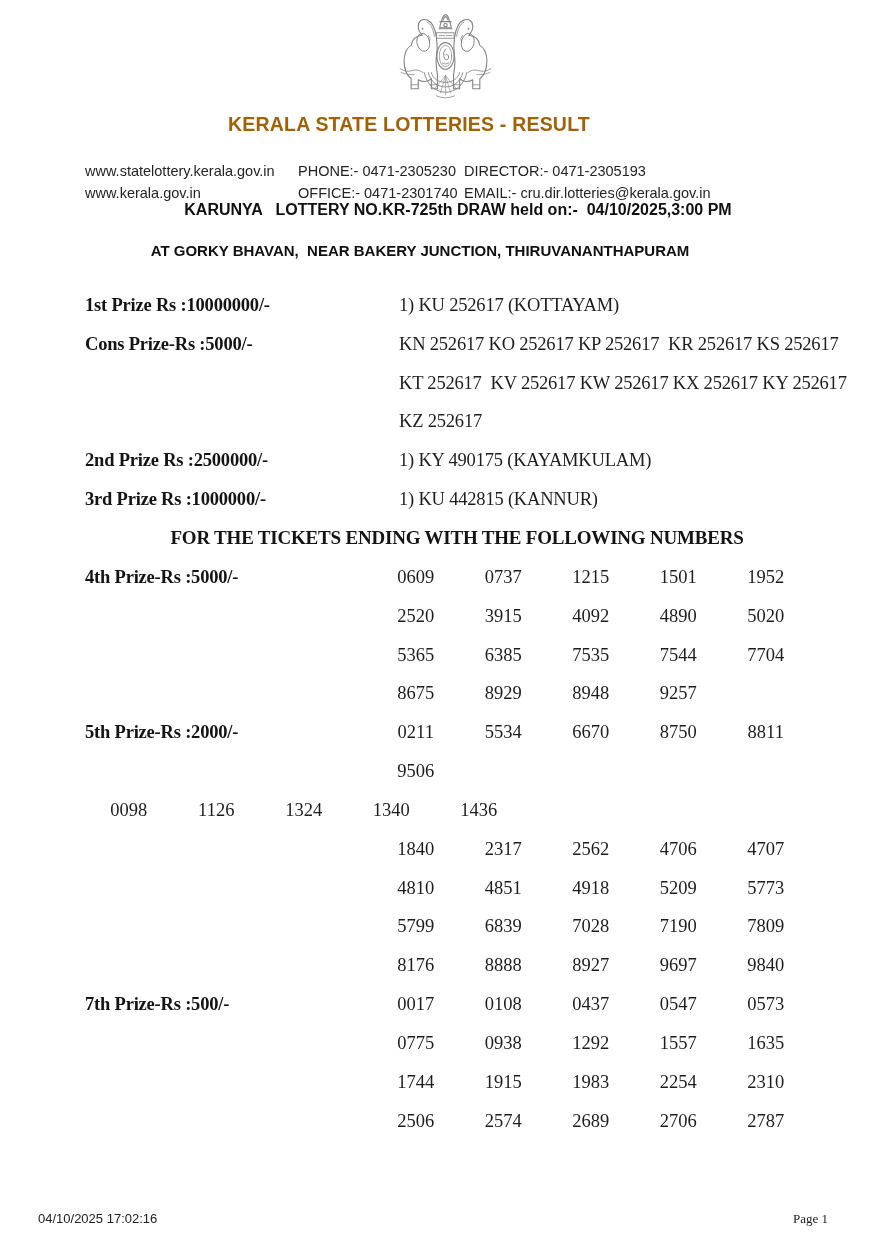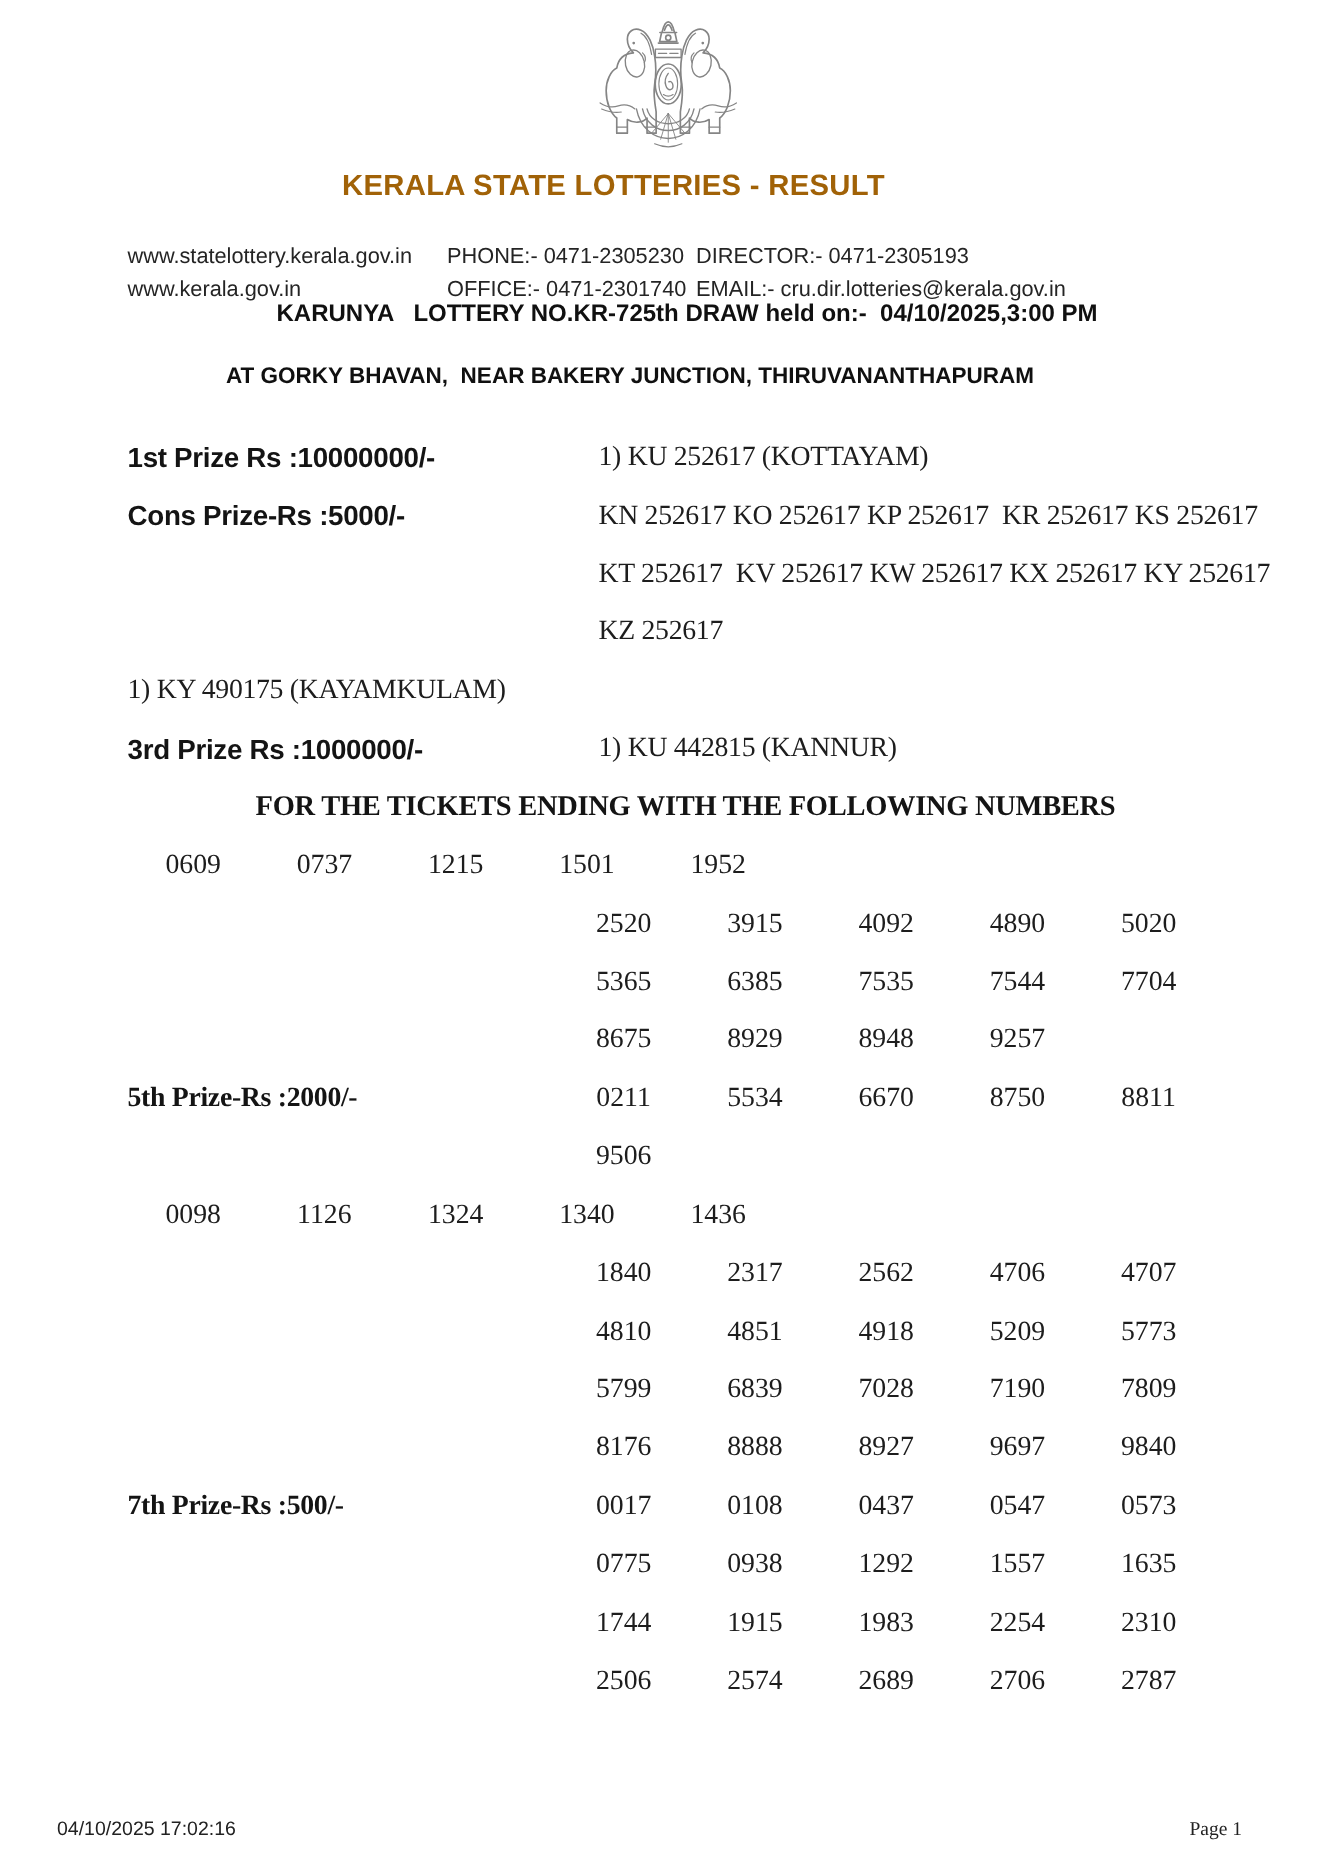--- a/index.html
+++ b/index.html
@@ -16,21 +16,21 @@
            font-size:14.5px;color:#242424;}
   #karunya{position:absolute;top:201px;left:36px;right:0;text-align:center;
            font-weight:700;font-size:16px;color:#101010;}
   #venue{position:absolute;top:242px;left:0;right:40px;text-align:center;
          font-weight:700;font-size:15px;color:#101010;}
 
   
   #prizes{position:absolute;top:286px;left:85px;right:0;}
   .prize-row{display:flex;align-items:center;height:38.85px;}
   .prize-label{width:314px;flex:none;
-     font-family:Liberation Sans, sans-serif;font-weight:700;font-size:18.5px;
+     font-family:Liberation Serif, serif;font-weight:700;font-size:18.5px;
      letter-spacing:-0.2px;color:#141414;}
   .prize-value{font-family:"Liberation Serif",serif;font-size:18.5px;
      letter-spacing:-0.2px;color:#1d1d1d;}
   .heading-row{height:38.85px;display:flex;align-items:center;}
   .heading-text{width:744px;text-align:center;
      font-family:"Liberation Serif",serif;font-weight:700;font-size:19px;
      letter-spacing:-0.2px;color:#141414;}
   .num-label{width:287px;flex:none;
      font-family:"Liberation Serif",serif;font-weight:700;font-size:18.5px;
      letter-spacing:-0.2px;color:#141414;}
@@ -124,32 +124,34 @@
       </div>
       <div class="prize-row">
         <div class="prize-label pre"></div>
         <div class="prize-value pre">KT 252617  KV 252617 KW 252617 KX 252617 KY 252617</div>
       </div>
       <div class="prize-row">
         <div class="prize-label pre"></div>
         <div class="prize-value pre">KZ 252617</div>
       </div>
       <div class="prize-row">
+        <div class="prize-label pre">2nd Prize Rs :2500000/-</div>
         <div class="prize-value pre">1) KY 490175 (KAYAMKULAM)</div>
       </div>
       <div class="prize-row">
         <div class="prize-label pre">3rd Prize Rs :1000000/-</div>
         <div class="prize-value pre">1) KU 442815 (KANNUR)</div>
       </div>
     </div>
   <div class="heading-row">
     <div class="heading-text">FOR THE TICKETS ENDING WITH THE FOLLOWING NUMBERS</div>
   </div>
   <div id="ending-prizes">
       <div class="prize-row">
+        <div class="num-label pre">4th Prize-Rs :5000/-</div>
         <div class="num-cell">0609</div>
         <div class="num-cell">0737</div>
         <div class="num-cell">1215</div>
         <div class="num-cell">1501</div>
         <div class="num-cell">1952</div>
       </div>
       <div class="prize-row">
         <div class="num-label pre"></div>
         <div class="num-cell">2520</div>
         <div class="num-cell">3915</div>

